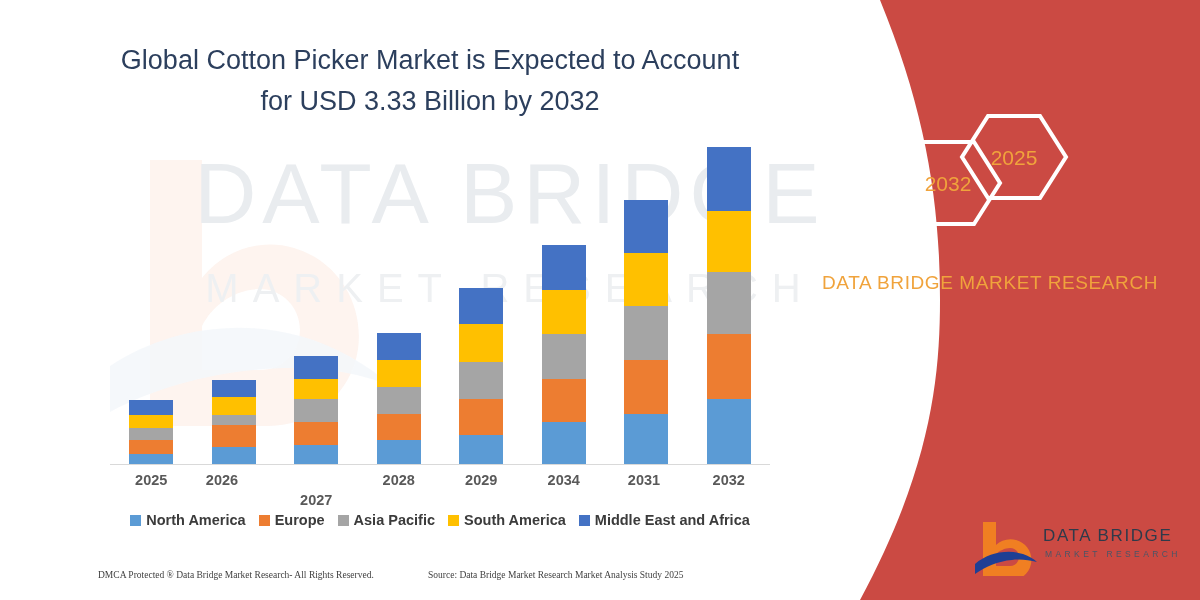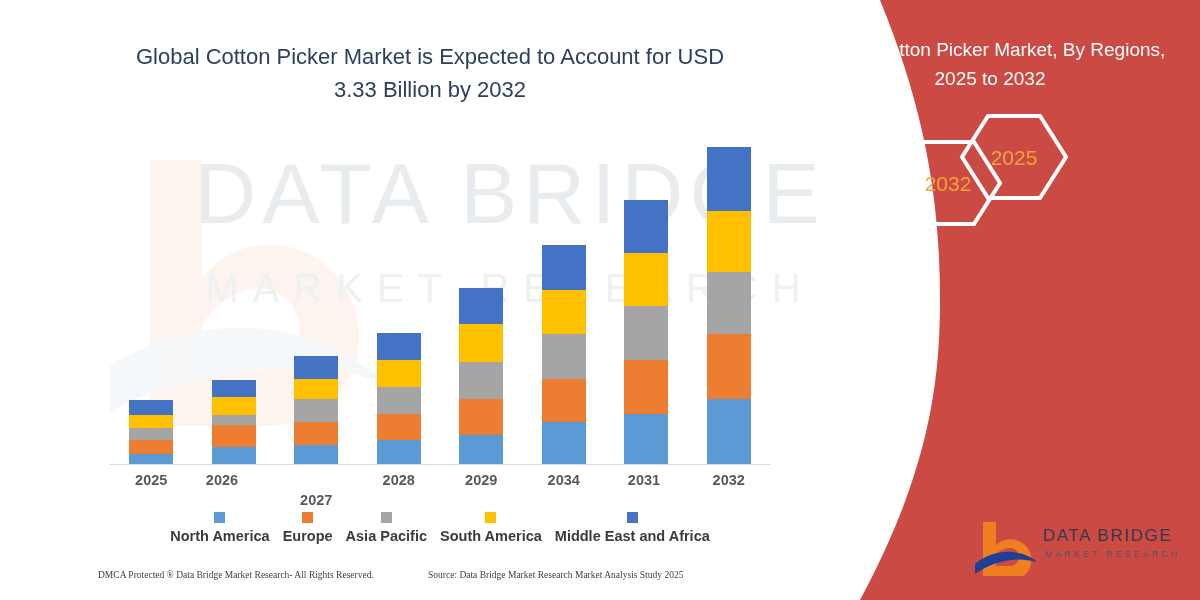--- a/index.html
+++ b/index.html
@@ -27,21 +27,21 @@
     margin-top: 32px; line-height: 1;
   }
   #watermark-logo {
     position: absolute; left: 110px; top: 140px; width: 300px; height: 290px;
     pointer-events: none; user-select: none; opacity: .5;
   }
 
   
   #headline {
     position: absolute; left: 120px; top: 40px; width: 620px;
-    text-align: center; color: #2c3f5d; font-size: 22px;
+    text-align: center; color: #2c3f5d; font-size: 27px;
     line-height: 1.5; font-family: "Liberation Sans", sans-serif;
   }
 
   
   #chart {
     position: absolute; left: 110px; top: 140px;
     width: 660px; height: 325px;
   }
   #axis-line {
     position: absolute; left: 110px; top: 464px; width: 660px;
@@ -58,21 +58,21 @@
     position: absolute; top: 0; width: 80px; text-align: center;
     font-size: 14.5px; font-weight: bold; color: #595959;
   }
 
   
   #legend {
     position: absolute; left: 110px; top: 512px; width: 660px;
     display: flex; justify-content: center; align-items: center; gap: 13px;
     white-space: nowrap;
   }
-  .legend-item { display: flex; align-items: center; gap: 5px; flex-direction: column; }
+  .legend-item { display: flex; align-items: center; gap: 5px; }
   .legend-swatch { width: 11px; height: 11px; display: block; }
   .legend-label { font-size: 14.5px; font-weight: bold; color: #3b3b3b; }
 
   
   #footer-left {
     position: absolute; left: 98px; top: 570px;
     font-size: 9.5px; color: #3f3f3f;
     font-family: "Liberation Serif", serif;
   }
   #footer-right {
@@ -226,31 +226,31 @@
 
     <div id="footer-left">DMCA Protected ® Data Bridge Market Research-  All Rights Reserved.</div>
     <div id="footer-right">Source: Data Bridge Market Research  Market Analysis Study 2025</div>
   </div>
 
   <div id="right-panel">
     <svg id="right-panel-bg" viewBox="0 0 420 600" preserveAspectRatio="none" aria-hidden="true">
       <path d="M100 0 H420 V600 H80 C150 470 160 380 160 300 C160 200 145 110 100 0 Z" fill="#cb4a43"></path>
     </svg>
 
-    <div id="right-title">Global Cotton Picker Market, By Regions, 2025 to 2032</div>
 
     <div id="hex-group">
       <svg width="220" height="115" viewBox="0 0 220 115" aria-hidden="true">
         <polygon points="108,4 160,4 186,45 160,86 108,86 82,45" fill="none" stroke="#ffffff" stroke-width="4"></polygon>
         <polygon points="42,30 94,30 120,71 94,112 42,112 16,71" fill="none" stroke="#ffffff" stroke-width="4"></polygon>
       </svg>
       <div class="hex-label" style="left:82px; top:34px; width:104px;">2025</div>
       <div class="hex-label" style="left:16px; top:60px; width:104px;">2032</div>
     </div>
 
+    <div id="brand-text">DATA BRIDGE MARKET RESEARCH</div>
 
     <div id="logo">
       <svg width="62" height="56" viewBox="0 0 62 56" aria-hidden="true" style="position:absolute;left:0;top:2px;">
         <path d="M8 2 h13 v23 c5,-5 13,-7 20,-5 11,3 17,13 15,24 -2,10 -11,17 -22,17 H8 Z
                  M21 34 v12 h14 c5,0 9,-4 9,-9 0,-5 -4,-9 -9,-9 -5,0 -11,3 -14,6 Z" fill="#f07f22"></path>
         <path d="M0 44 c13,-11 32,-15 48,-10 6,2 11,5 14,8 -8,-2 -17,-3 -25,-2 -14,1 -27,7 -37,14 Z" fill="#1f3f94"></path>
       </svg>
       <div id="logo-name">DATA BRIDGE</div>
       <div id="logo-sub">MARKET RESEARCH</div>
     </div>

